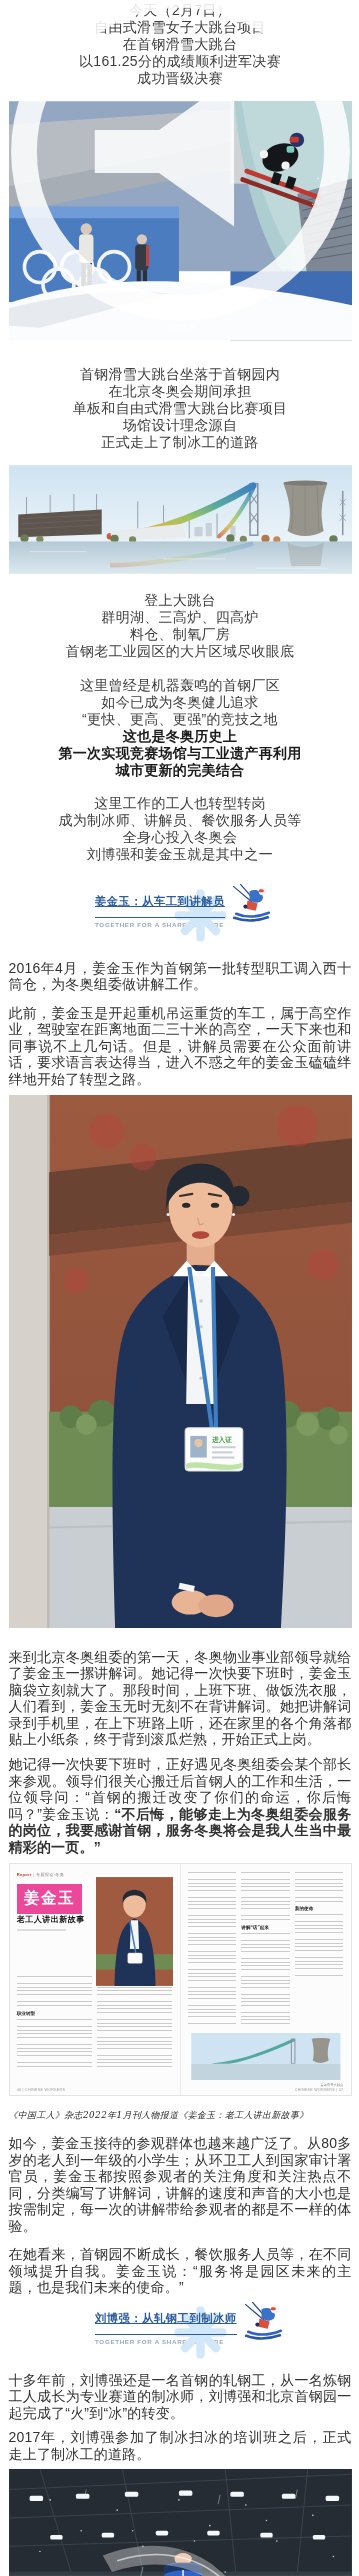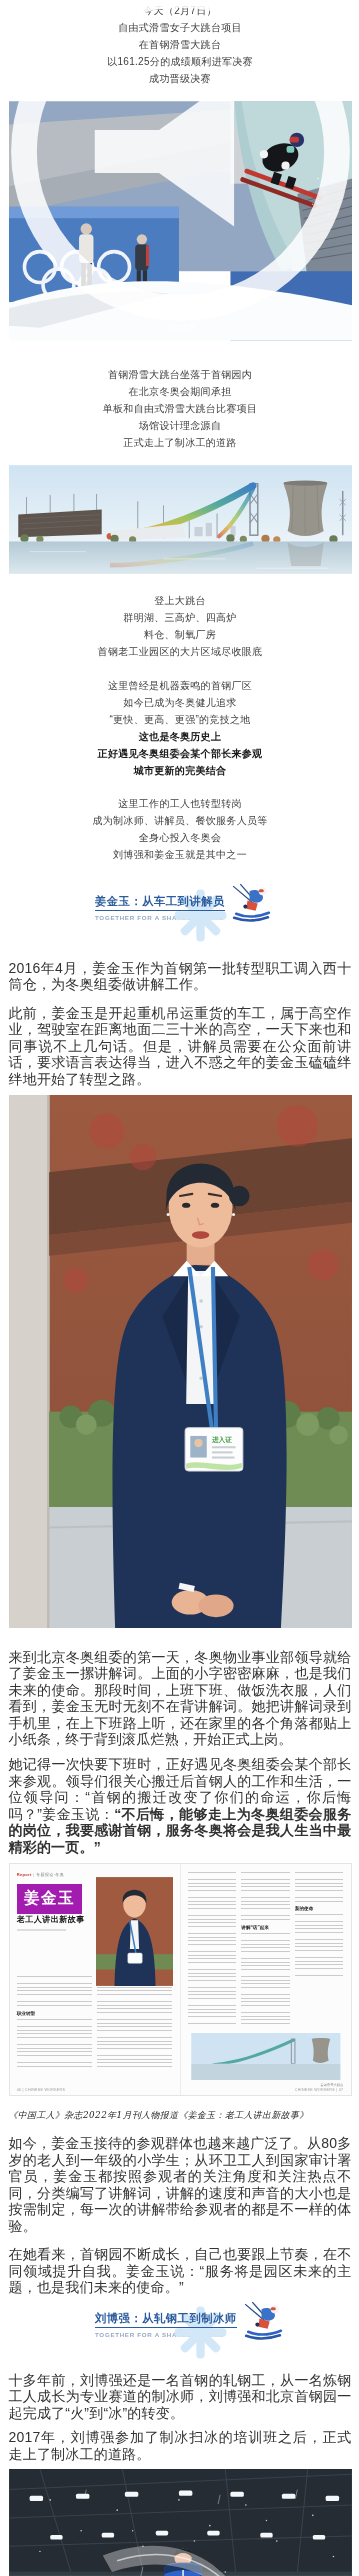--- a/index.html
+++ b/index.html
@@ -1,47 +1,47 @@
 <!DOCTYPE html>
 <html style="font-size:8.2px"><head>
 <meta charset="utf-8">
 <title>中国工人 · 开工大吉</title>
 <style>
   html,body{margin:0;padding:0;background:#ffffff;}
   .page{position:relative;width:360px;height:3819px;margin:0 auto;background:#fff;overflow:hidden;display:flow-root;
         font-family:"Liberation Sans","DejaVu Sans",sans-serif;color:#3a3a3a;}
   
-  .stanza{text-align:center;font-size:10px;line-height:17px;color:#3e3e3e;letter-spacing:0.3px;}
+  .stanza{text-align:center;font-size:14px;line-height:17px;color:#3e3e3e;letter-spacing:0.3px;}
   .stanza .sline{min-height:17px;}
   .stanza .sline.b{font-weight:bold;color:#1b1b1b;}
   
   .para{width:343px;margin:12px auto 0;font-size:14px;line-height:16.5px;text-align:justify;color:#333;letter-spacing:0.2px;}
   figure{margin:0;padding:0;}
   .photo{width:343px;margin:0 auto;position:relative;}
   .photo svg{display:block;width:100%;height:auto;}
   .wm{position:absolute;left:0;right:0;bottom:8.2px;text-align:center;color:rgba(255,255,255,.85);font-size:7.7px;letter-spacing:0.5px;}
   .wm svg{display:inline-block;vertical-align:-1.5px;margin-right:2.1px;}
   
   .sec{position:relative;margin-left:95px;margin-top:31px;width:fit-content;height:45px;}
   .sec-title{position:relative;margin-top:15.5px;font-size:11.3px;font-weight:bold;color:#2b5c9e;letter-spacing:0.5px;
-             padding-bottom:1px;border-bottom:1px solid #2b5c9e;z-index:2;width:fit-content;}
+             padding-bottom:8px;border-bottom:1px solid #2b5c9e;z-index:2;width:fit-content;text-decoration:underline;}
   .sec-sub{margin-top:3.1px;font-size:6.2px;color:#97a8c4;letter-spacing:0.7px;font-weight:bold;}
   .snowflake{position:absolute;left:77px;top:-7.2px;z-index:1;}
   .skier{position:absolute;left:calc(100% + 2.1px);bottom:15.5px;z-index:2;}
   
   .cap{margin:13.4px auto 0;width:343px;font-family:"DejaVu Serif","Liberation Serif",serif;font-style:italic;
        font-size:8.8px;color:#222;letter-spacing:0.5px;}
   
   .mag{width:343px;margin:8.2px auto 0;background:#fcfcfc;border:0.5px solid #e4e4e4;box-sizing:border-box;position:relative;}
   .mag1{height:233px;display:flex;}
   .mag-half{flex:1;padding:8.2px 7.2px 11.3px;position:relative;box-sizing:border-box;}
   .mag-half.right{border-left:0.5px solid #ececec;}
   .kicker{font-size:4.1px;font-weight:bold;color:#c0392b;letter-spacing:0.3px;}
   .kicker .kgray{color:#8a8a8a;font-weight:normal;}
-  .m1-orange{margin-top:6.2px;background:#a21caf;color:#fff;font-size:15.5px;font-weight:bold;padding:4.6px 7.2px;
+  .m1-orange{margin-top:6.2px;background:#ec4899;color:#fff;font-size:15.5px;font-weight:bold;padding:4.6px 7.2px;
              letter-spacing:1.5px;width:fit-content;}
   .m1-sub{margin-top:0;font-size:8px;font-weight:bold;color:#111;letter-spacing:0.5px;}
   .m1-byline{margin-top:4.1px;height:2.6px;width:49px;background:#ddd;}
   .m1-photo{position:absolute;right:6.2px;top:12.4px;width:77px;height:109px;}
   .cols{display:flex;gap:5.2px;}
   .fcol{flex:1;min-width:0;}
   .fl{background:repeating-linear-gradient(to bottom,#cbcbcb 0 0.8px,transparent 0.8px 3.6px);}
   .mh{font-size:4.6px;font-weight:bold;color:#1a1a1a;margin:3.6px 0 2.6px;}
   .mfoot{position:absolute;bottom:3.6px;font-size:3.6px;color:#999;letter-spacing:0.3px;}
   .mfoot.l{left:7.2px;} .mfoot.r{right:7.2px;text-align:right;}
@@ -247,21 +247,21 @@
       <div class="sline">料仓、制氧厂房</div>
       <div class="sline">首钢老工业园区的大片区域尽收眼底</div>
     </div>
   <div class="stanza" style="margin-top:17px">
       <div class="sline">这里曾经是机器轰鸣的首钢厂区</div>
       <div class="sline">如今已成为冬奥健儿追求</div>
       <div class="sline">“更快、更高、更强”的竞技之地</div>
     </div>
   <div class="stanza">
       <div class="sline b">这也是冬奥历史上</div>
-      <div class="sline b">正好遇见冬奥组委会某个部长来参观</div>
+      <div class="sline b">第一次实现竞赛场馆与工业遗产再利用</div>
       <div class="sline b">城市更新的完美结合</div>
     </div>
   <div class="stanza" style="margin-top:16px">
       <div class="sline">这里工作的工人也转型转岗</div>
       <div class="sline">成为制冰师、讲解员、餐饮服务人员等</div>
       <div class="sline">全身心投入冬奥会</div>
       <div class="sline">刘博强和姜金玉就是其中之一</div>
     </div>
 
   <div class="sec">
@@ -360,21 +360,21 @@
             <rect x="52" y="56" width="44" height="4" fill="#c9cfd4"></rect>
           <path d="M2,70 C30,60 80,80 110,68 L110,78 C80,90 30,72 2,80 Z" fill="#bfe3a5"></path>
         </g>
         <ellipse cx="352" cy="985" rx="36" ry="24" fill="#e8b494"></ellipse>
         <ellipse cx="402" cy="992" rx="34" ry="22" fill="#e0a888"></ellipse>
         <rect x="330" y="950" width="30" height="12" fill="#f3f5f7" transform="rotate(12 345 956)"></rect>
       </g>
     </svg>
   </figure>
 
-  <p class="para" style="margin-top:20.6px">来到北京冬奥组委的第一天，冬奥物业事业部领导就给了姜金玉一摞讲解词。上面的小字密密麻麻，也是我们未来的使命。那段时间，上班下班、做饭洗衣服，人们看到，姜金玉无时无刻不在背讲解词。她把讲解词录到手机里，在上下班路上听，还在家里的各个角落都贴上小纸条，终于背到滚瓜烂熟，开始正式上岗。</p>
+  <p class="para" style="margin-top:20.6px">来到北京冬奥组委的第一天，冬奥物业事业部领导就给了姜金玉一摞讲解词。她记得一次快要下班时，姜金玉脑袋立刻就大了。那段时间，上班下班、做饭洗衣服，人们看到，姜金玉无时无刻不在背讲解词。她把讲解词录到手机里，在上下班路上听，还在家里的各个角落都贴上小纸条，终于背到滚瓜烂熟，开始正式上岗。</p>
   <p class="para" style="margin-top:8.2px"><span>她记得一次快要下班时，正好遇见冬奥组委会某个部长来参观。领导们很关心搬迁后首钢人的工作和生活，一位领导问：“首钢的搬迁改变了你们的命运，你后悔吗？”姜金玉说：</span><strong>“不后悔，能够走上为冬奥组委会服务的岗位，我要感谢首钢，服务冬奥将会是我人生当中最精彩的一页。”</strong></p>
 
   <figure class="mag mag1">
     <div class="mag-half">
       <div class="kicker"><span>Report</span><span class="kgray">｜专题报道·冬奥</span></div>
       <div class="m1-orange">姜金玉</div>
       <div class="m1-sub">老工人讲出新故事</div>
       <div class="m1-byline"></div>
       <div class="m1-photo">
         <svg viewBox="0 0 150 212" width="77" height="109">
@@ -423,21 +423,21 @@
         <rect x="196" y="12" width="7" height="48" fill="none" stroke="#8b959e" stroke-width="2"></rect>
         <rect x="0" y="60" width="292" height="32" fill="#c2d4de"></rect>
       </svg>
       <div class="pcap">首钢滑雪大跳台</div>
       <div class="mfoot r">CHINESE WORKERS | 47</div>
     </div>
   </figure>
   <div class="cap">《中国工人》杂志2022年1月刊人物报道《姜金玉：老工人讲出新故事》</div>
 
   <p class="para" style="margin-top:13.4px">如今，姜金玉接待的参观群体也越来越广泛了。从80多岁的老人到一年级的小学生；从环卫工人到国家审计署官员，姜金玉都按照参观者的关注角度和关注热点不同，分类编写了讲解词，讲解的速度和声音的大小也是按需制定，每一次的讲解带给参观者的都是不一样的体验。</p>
-  <p class="para">在她看来，首钢园不断成长，自己也要跟上节奏，在不同领域提升自我。姜金玉说：“服务将是园区未来的主题，也是我们未来的使命。”</p>
+  <p class="para">在她看来，首钢园不断成长，餐饮服务人员等，在不同领域提升自我。姜金玉说：“服务将是园区未来的主题，也是我们未来的使命。”</p>
 
   <div class="sec" style="margin-top:15.5px">
     <svg class="snowflake" width="57" height="57" viewBox="0 0 110 110">
       <g fill="#d2e7f8">
           <rect x="47" y="5" width="16" height="100" rx="7"></rect>
           <rect x="5" y="47" width="100" height="16" rx="7"></rect>
       <rect x="47" y="5" width="16" height="100" rx="7" transform="rotate(45 55 55)"></rect>
           <rect x="47" y="5" width="16" height="100" rx="7" transform="rotate(-45 55 55)"></rect>
         </g>
     </svg>

